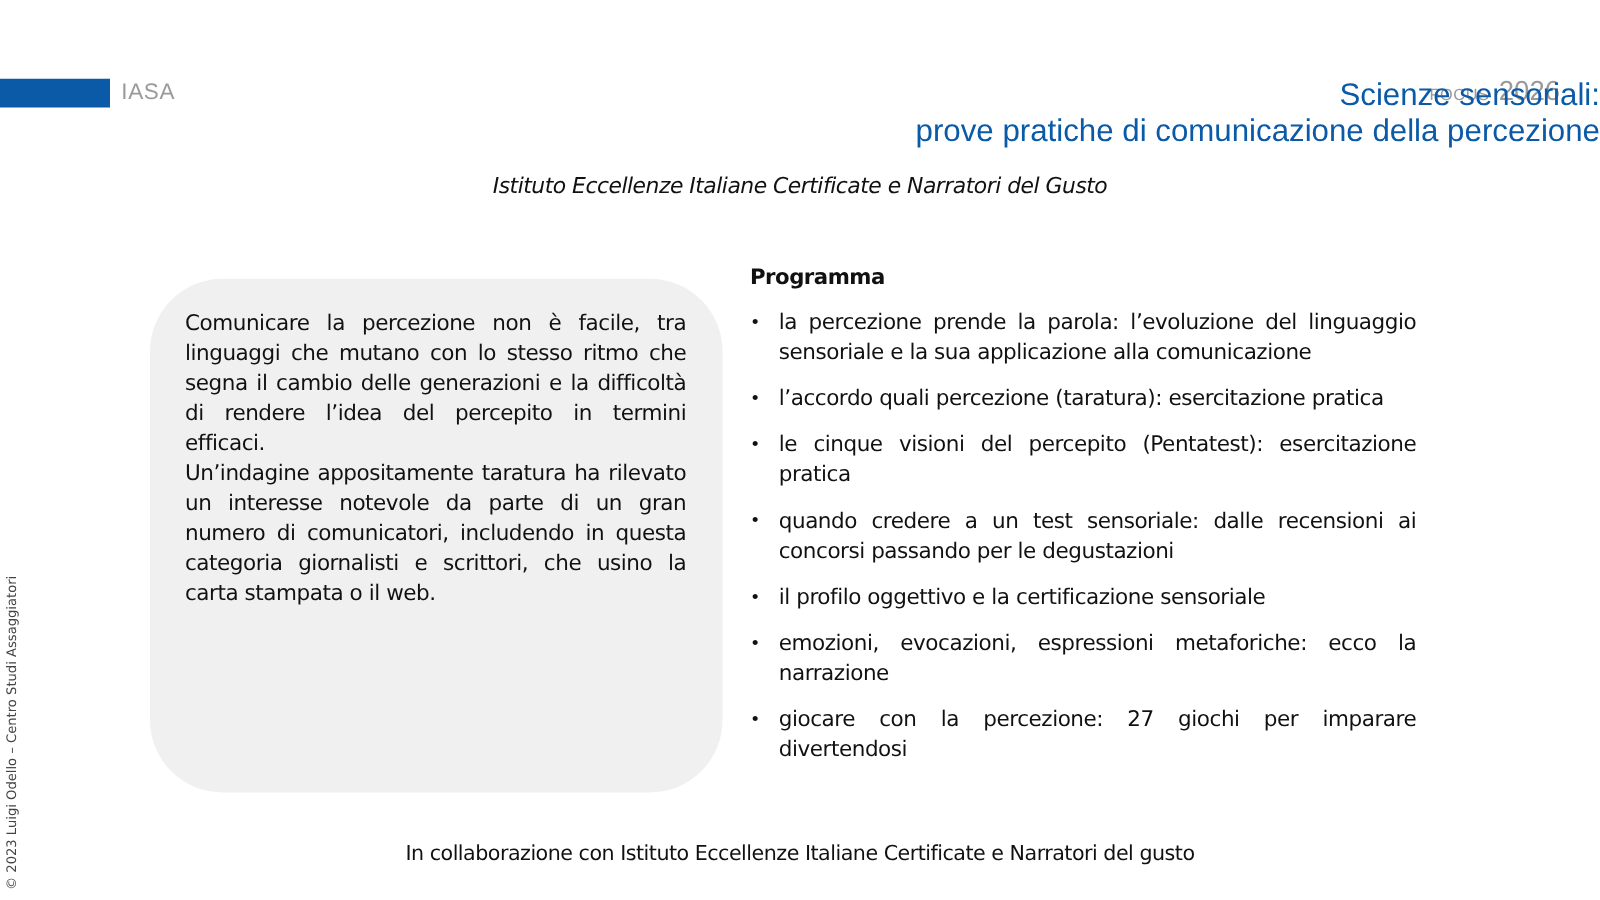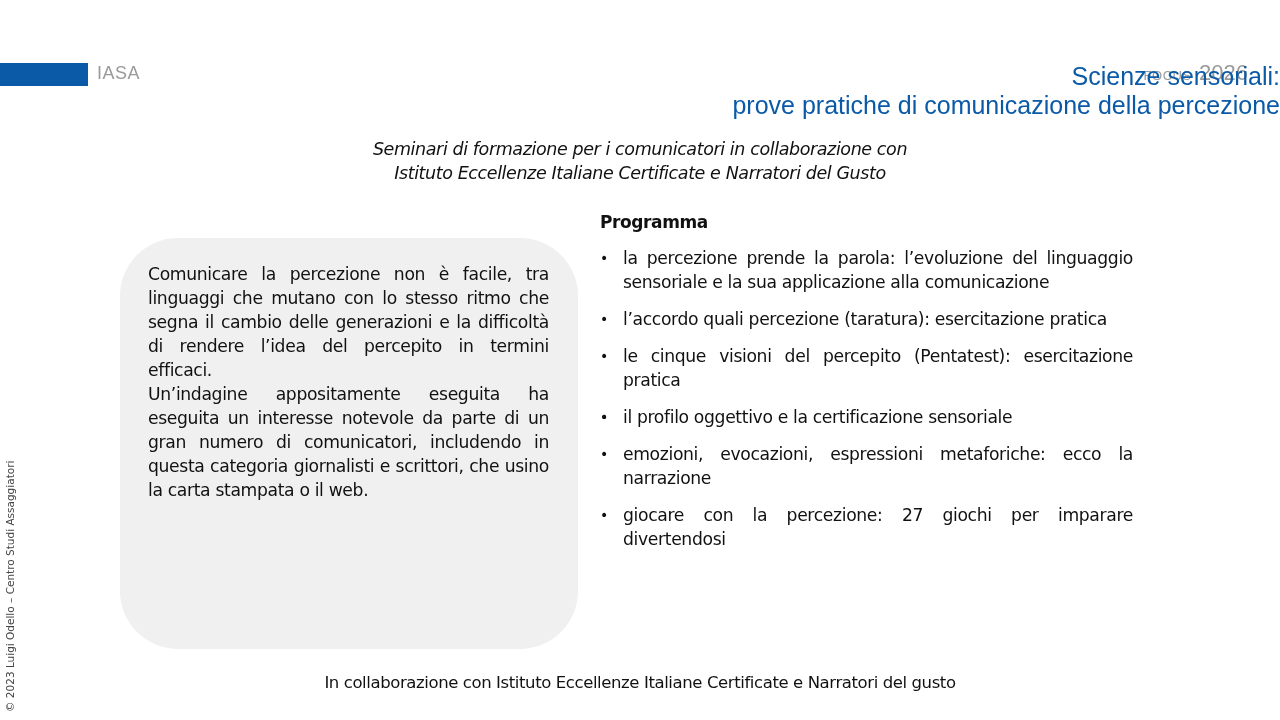--- a/index.html
+++ b/index.html
@@ -29,21 +29,21 @@
       font-family: "Liberation Sans", sans-serif; font-size: 25px;
       line-height: 29px; color: #0a5aa8;
     }
     .subtitle {
       position: absolute; left: 0; right: 0; top: 137px; text-align: center;
       font-family: "DejaVu Sans", sans-serif; font-style: italic;
       font-size: 17.5px; line-height: 24px; color: #111;
       letter-spacing: -0.4px;
     }
     .intro-box {
-      position: absolute; left: 120px; top: 238px; width: 458px; height: 411px;
+      position: absolute; left: 120px; top: 223px; width: 458px; height: 411px;
       background: #f0f0f0; border-radius: 58px;
       box-sizing: border-box; padding: 24px 29px 0 28px;
     }
     .intro-box p {
       margin: 0; font-size: 17.2px; line-height: 24px;
       text-align: justify; letter-spacing: -0.35px;
     }
     .program {
       position: absolute; left: 600px; top: 212px; width: 533px;
     }
@@ -81,36 +81,35 @@
   <span class="word">FOCUS</span>
   <span class="year">2026</span>
 </div>
 
 <div class="title">
   <div>Scienze sensoriali:</div>
   <div>prove pratiche di comunicazione della percezione</div>
 </div>
 
 <div class="subtitle">
-  <div>Seminari di formazione per i comunicatori in collaborazione con</div>
   <div>Istituto Eccellenze Italiane Certificate e Narratori del Gusto</div>
 </div>
 
 <div class="intro-box">
   <p>Comunicare la percezione non è facile, tra linguaggi che mutano con lo stesso ritmo che segna il cambio delle generazioni e la difficoltà di rendere l’idea del percepito in termini efficaci.</p>
-  <p>Un’indagine appositamente eseguita ha eseguita un interesse notevole da parte di un gran numero di comunicatori, includendo in questa categoria giornalisti e scrittori, che usino la carta stampata o il web.</p>
+  <p>Un’indagine appositamente taratura ha rilevato un interesse notevole da parte di un gran numero di comunicatori, includendo in questa categoria giornalisti e scrittori, che usino la carta stampata o il web.</p>
 </div>
 
 <div class="program">
   <div class="program-heading">Programma</div>
   <ul>
     <li><span class="bullet">•</span><span>la percezione prende la parola: l’evoluzione del linguaggio sensoriale e la sua applicazione alla comunicazione</span></li>
     <li><span class="bullet">•</span><span>l’accordo quali percezione (taratura): esercitazione pratica</span></li>
     <li><span class="bullet">•</span><span>le cinque visioni del percepito (Pentatest): esercitazione pratica</span></li>
-    <li><span class="bullet">•</span></li>
+    <li><span class="bullet">•</span><span>quando credere a un test sensoriale: dalle recensioni ai concorsi passando per le degustazioni</span></li>
     <li><span class="bullet">•</span><span>il profilo oggettivo e la certificazione sensoriale</span></li>
     <li><span class="bullet">•</span><span>emozioni, evocazioni, espressioni metaforiche: ecco la narrazione</span></li>
     <li><span class="bullet">•</span><span>giocare con la percezione: 27 giochi per imparare divertendosi</span></li>
   </ul>
 </div>
 
 <div class="footer-note">In collaborazione con Istituto Eccellenze Italiane Certificate e Narratori del gusto</div>
 
 <div class="copyright">© 2023 Luigi Odello – Centro Studi Assaggiatori</div>
 

